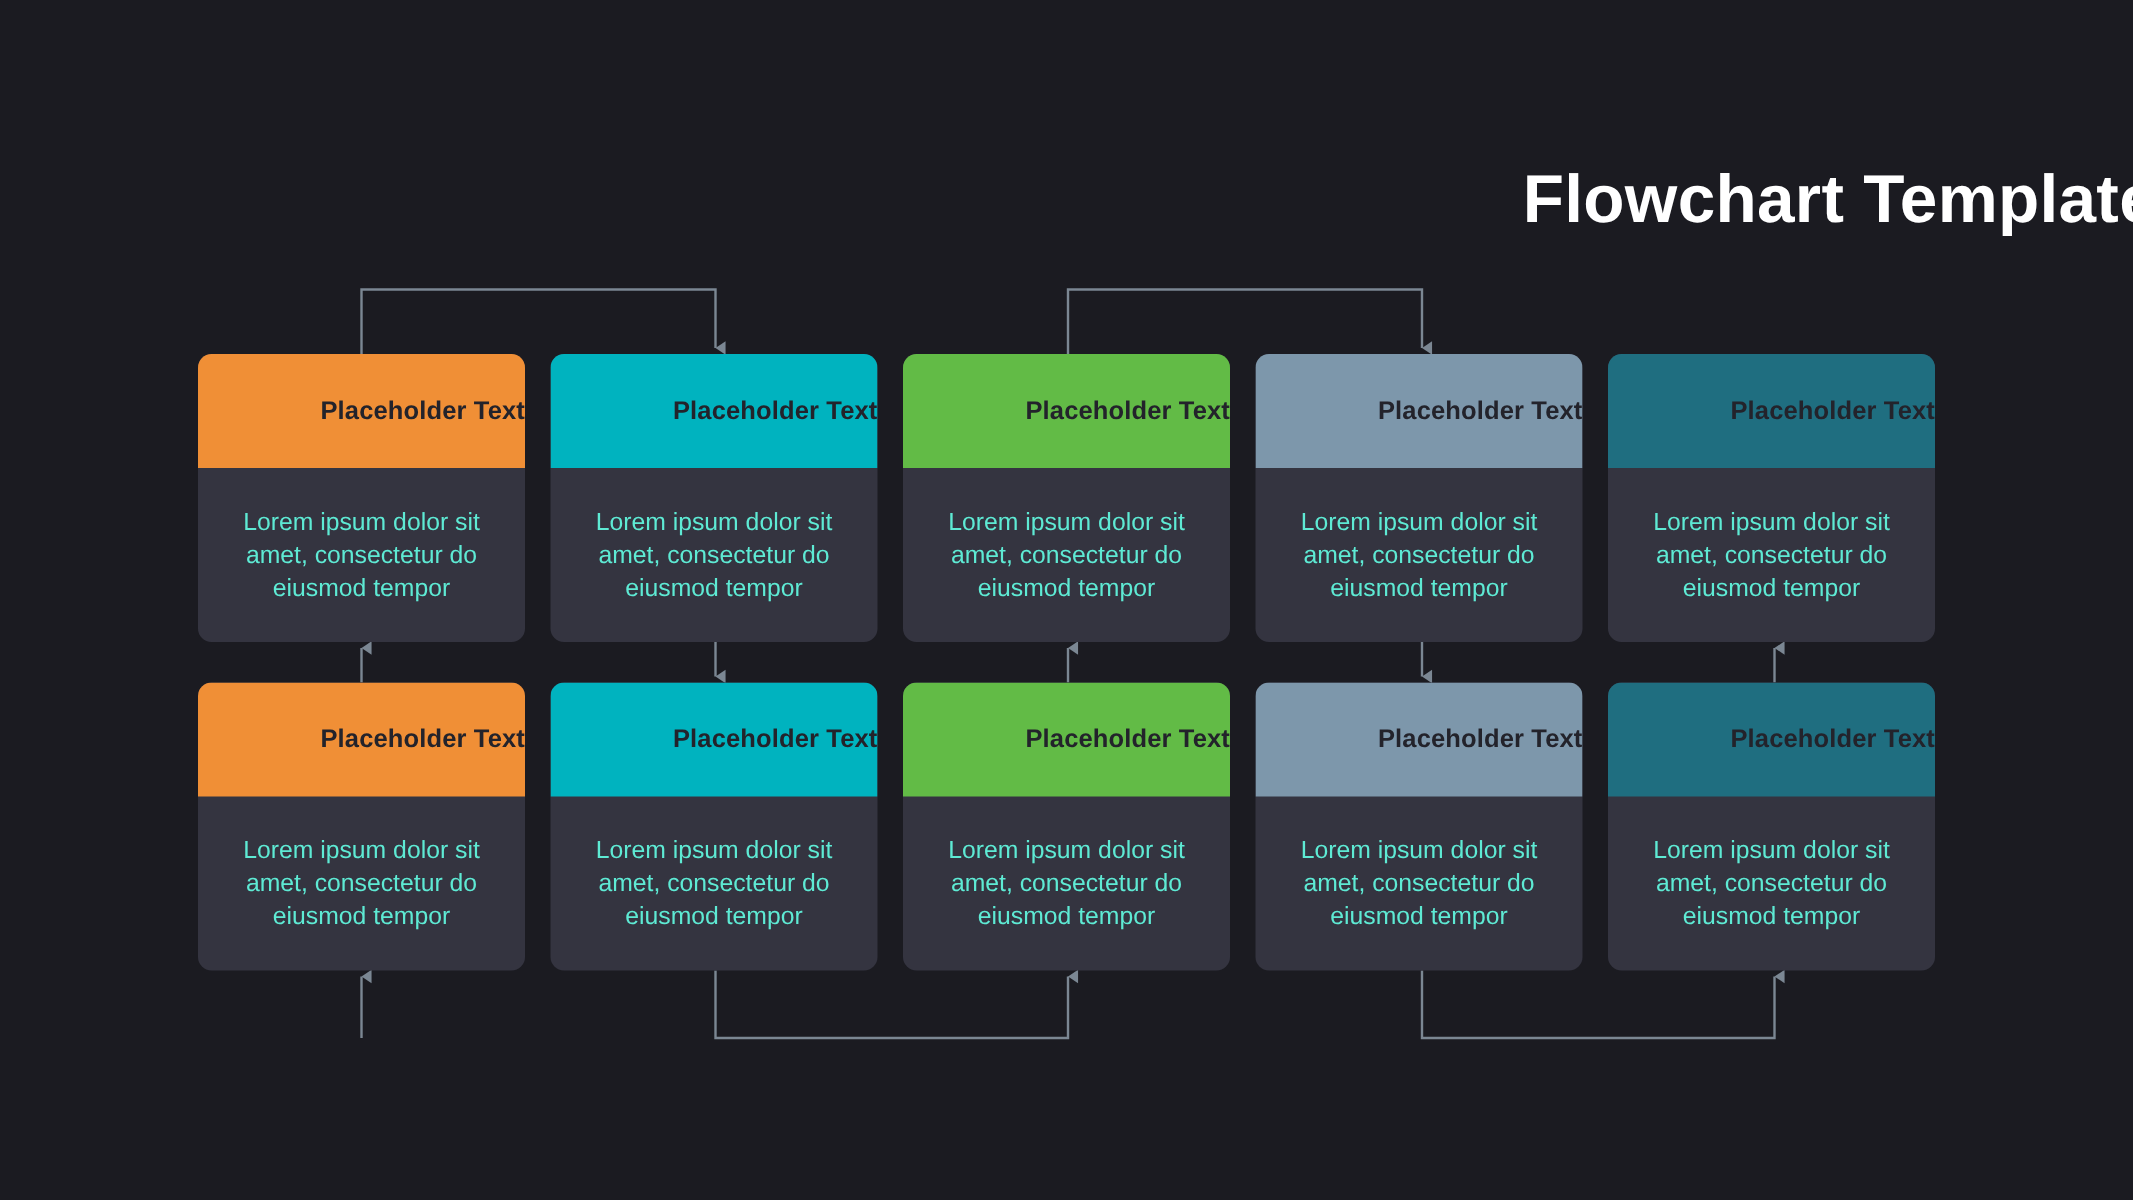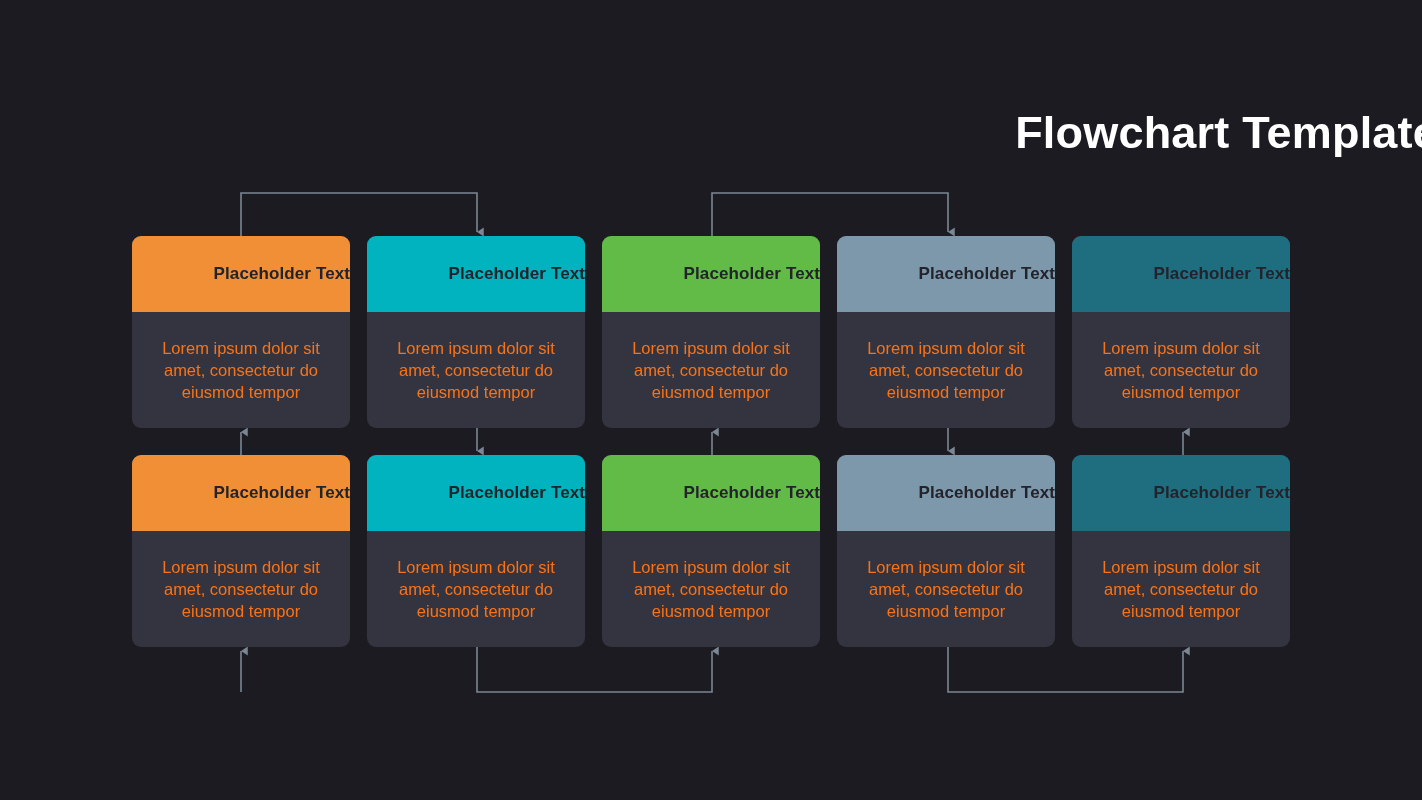--- a/index.html
+++ b/index.html
@@ -69,21 +69,21 @@
     align-items: center;
     justify-content: center;
     padding: 0 10px;
     box-sizing: border-box;
   }
   .card-body p {
     margin: 0;
     text-align: center;
     font-size: 16.5px;
     line-height: 22px;
-    color: #f97316;
+    color: #5eead4;
   }
 </style>
 </head>
 <body style="background: rgb(27, 27, 33);">
 
 <div id="stage">
 
   <div id="title">Flowchart Template</div>
 
   <svg id="connectors" viewBox="0 0 1422 800" width="1422" height="800">

